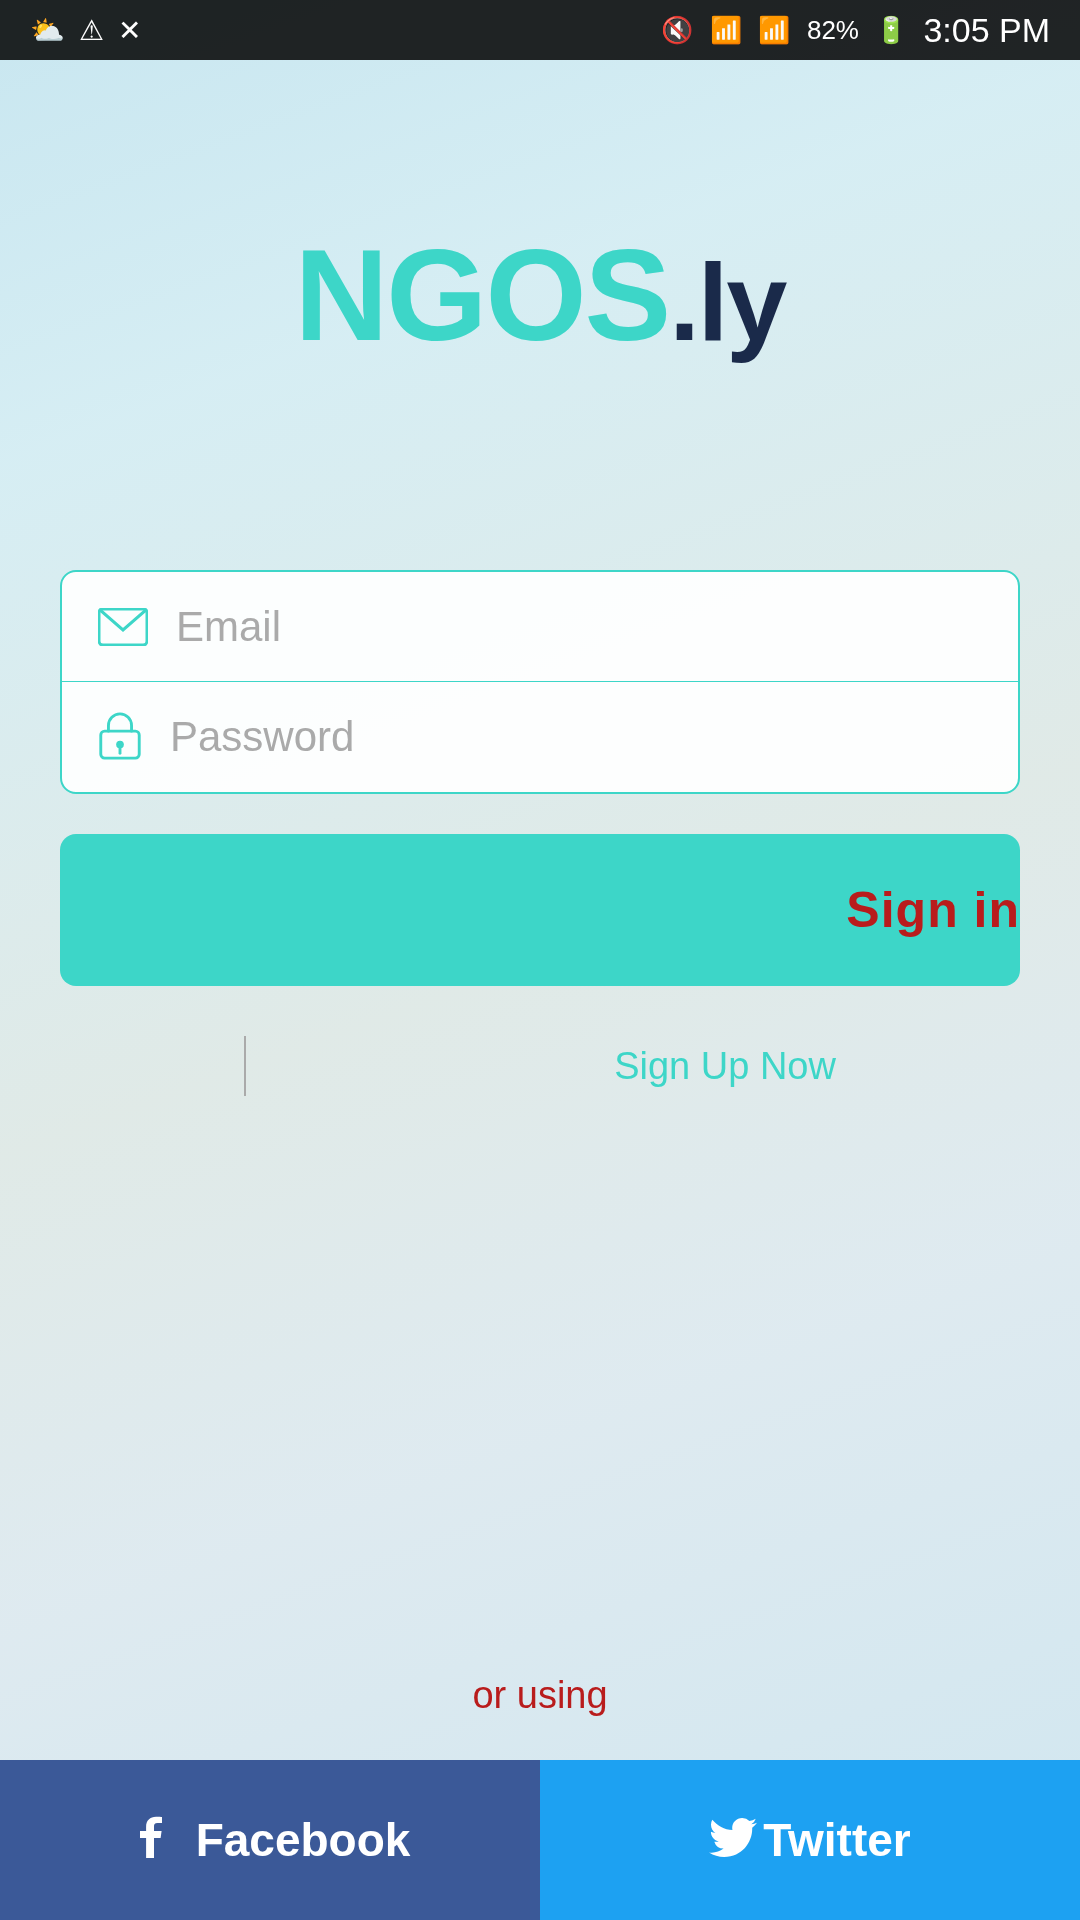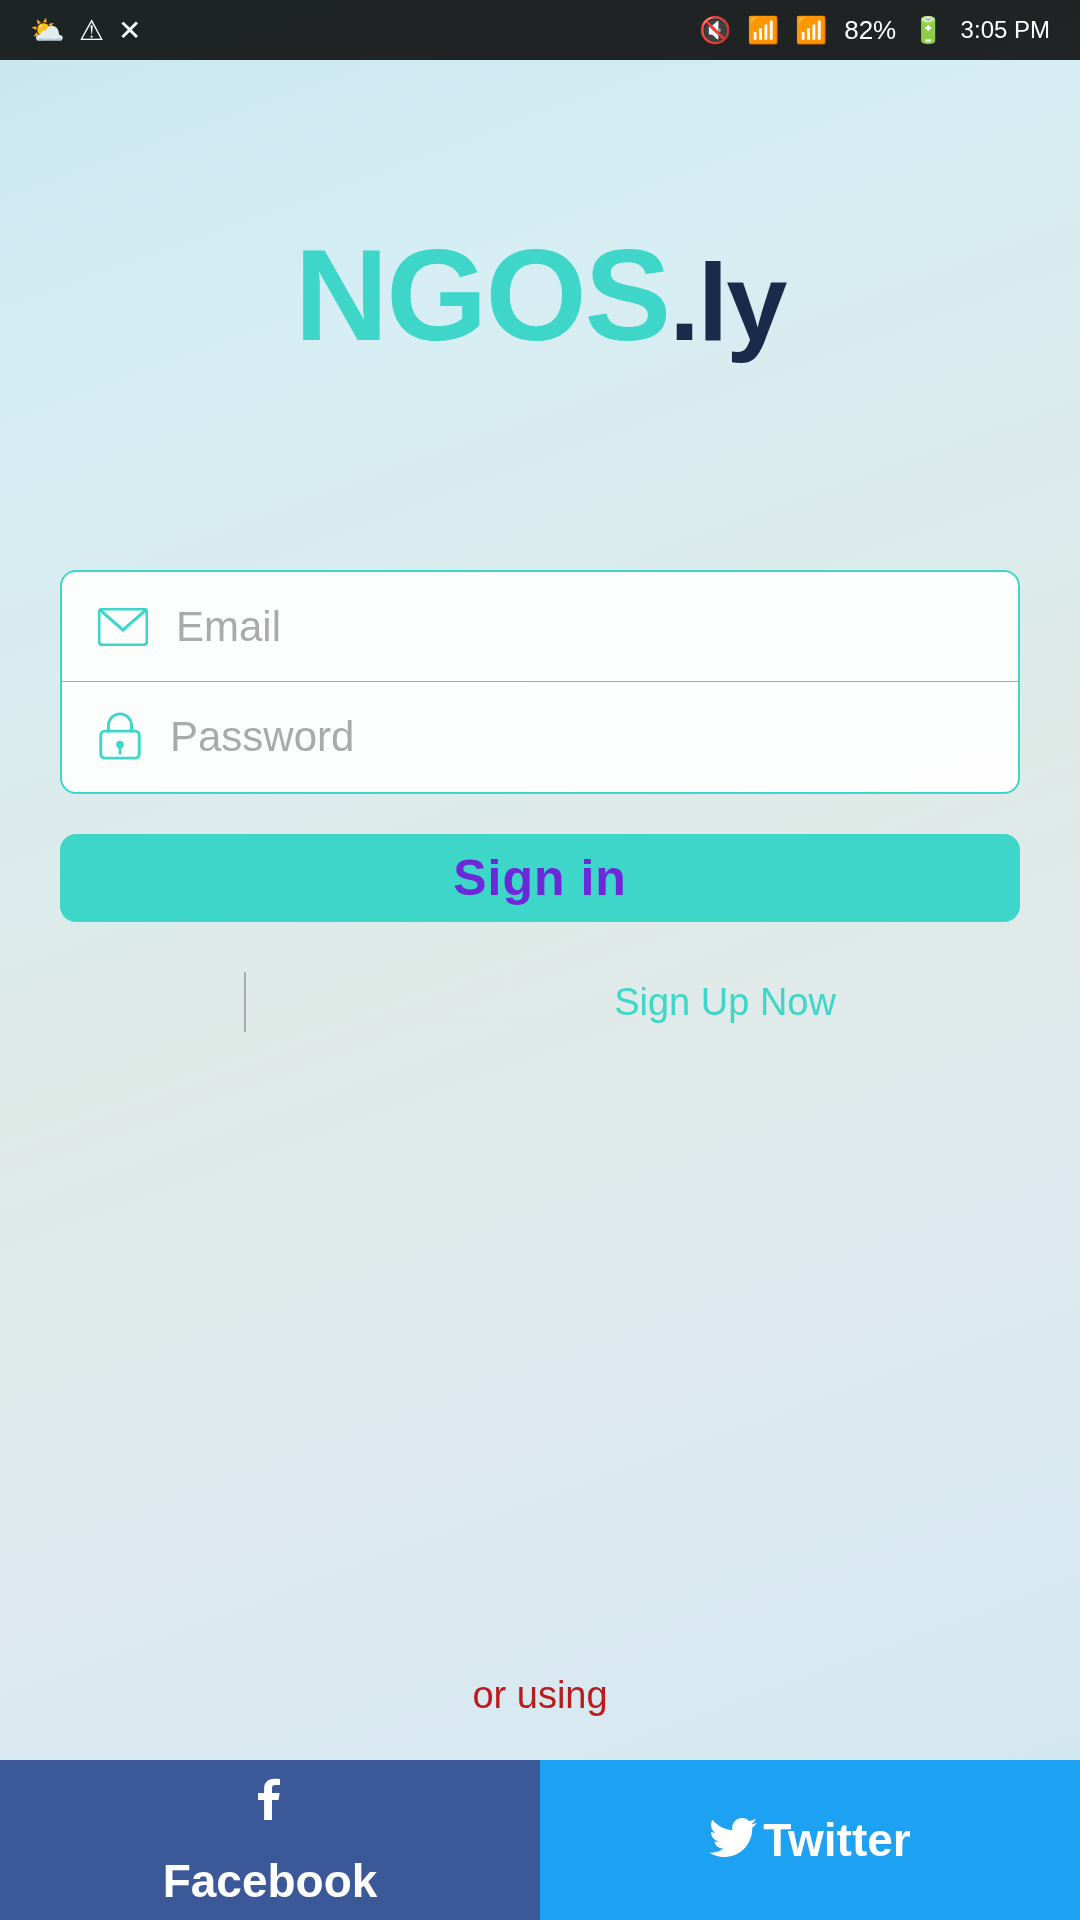--- a/index.html
+++ b/index.html
@@ -47,21 +47,21 @@
       align-items: center;
       gap: 14px;
     }
     .status-right {
       display: flex;
       align-items: center;
       gap: 16px;
       font-size: 26px;
     }
     .status-time {
-      font-size: 24px;
+      font-size: 34px;
       font-weight: 500;
     }
 
     
     .main {
       position: relative;
       z-index: 5;
       width: 100%;
       height: calc(100% - 60px - 160px);
       display: flex;
@@ -122,30 +122,31 @@
       color: #999;
       font-family: Arial, sans-serif;
     }
     .input-field::placeholder {
       color: #aaa;
     }
 
     
     .signin-btn {
       width: 100%;
-      height: 88px;
+      height: 152px;
       background: #3dd6c8;
       border: none;
       border-radius: 16px;
-      color: #6d28d9;
+      color: #b91c1c;
       font-size: 50px;
       font-weight: 600;
       cursor: pointer;
       margin-bottom: 50px;
       letter-spacing: 1px;
+      text-align: right;
     }
 
     
     .links-row {
       display: flex;
       align-items: center;
       width: 100%;
       justify-content: space-around;
     }
     .link-text {
@@ -189,21 +190,20 @@
       justify-content: center;
       gap: 22px;
       color: white;
       font-size: 46px;
       font-weight: 700;
       cursor: pointer;
       border: none;
     }
     .facebook-btn {
       background: #3b5998;
-      flex-direction: column;
     }
     .twitter-btn {
       background: #1da1f2;
       gap: 6px;
     }
     .social-icon {
       font-size: 52px;
     }
 
     

